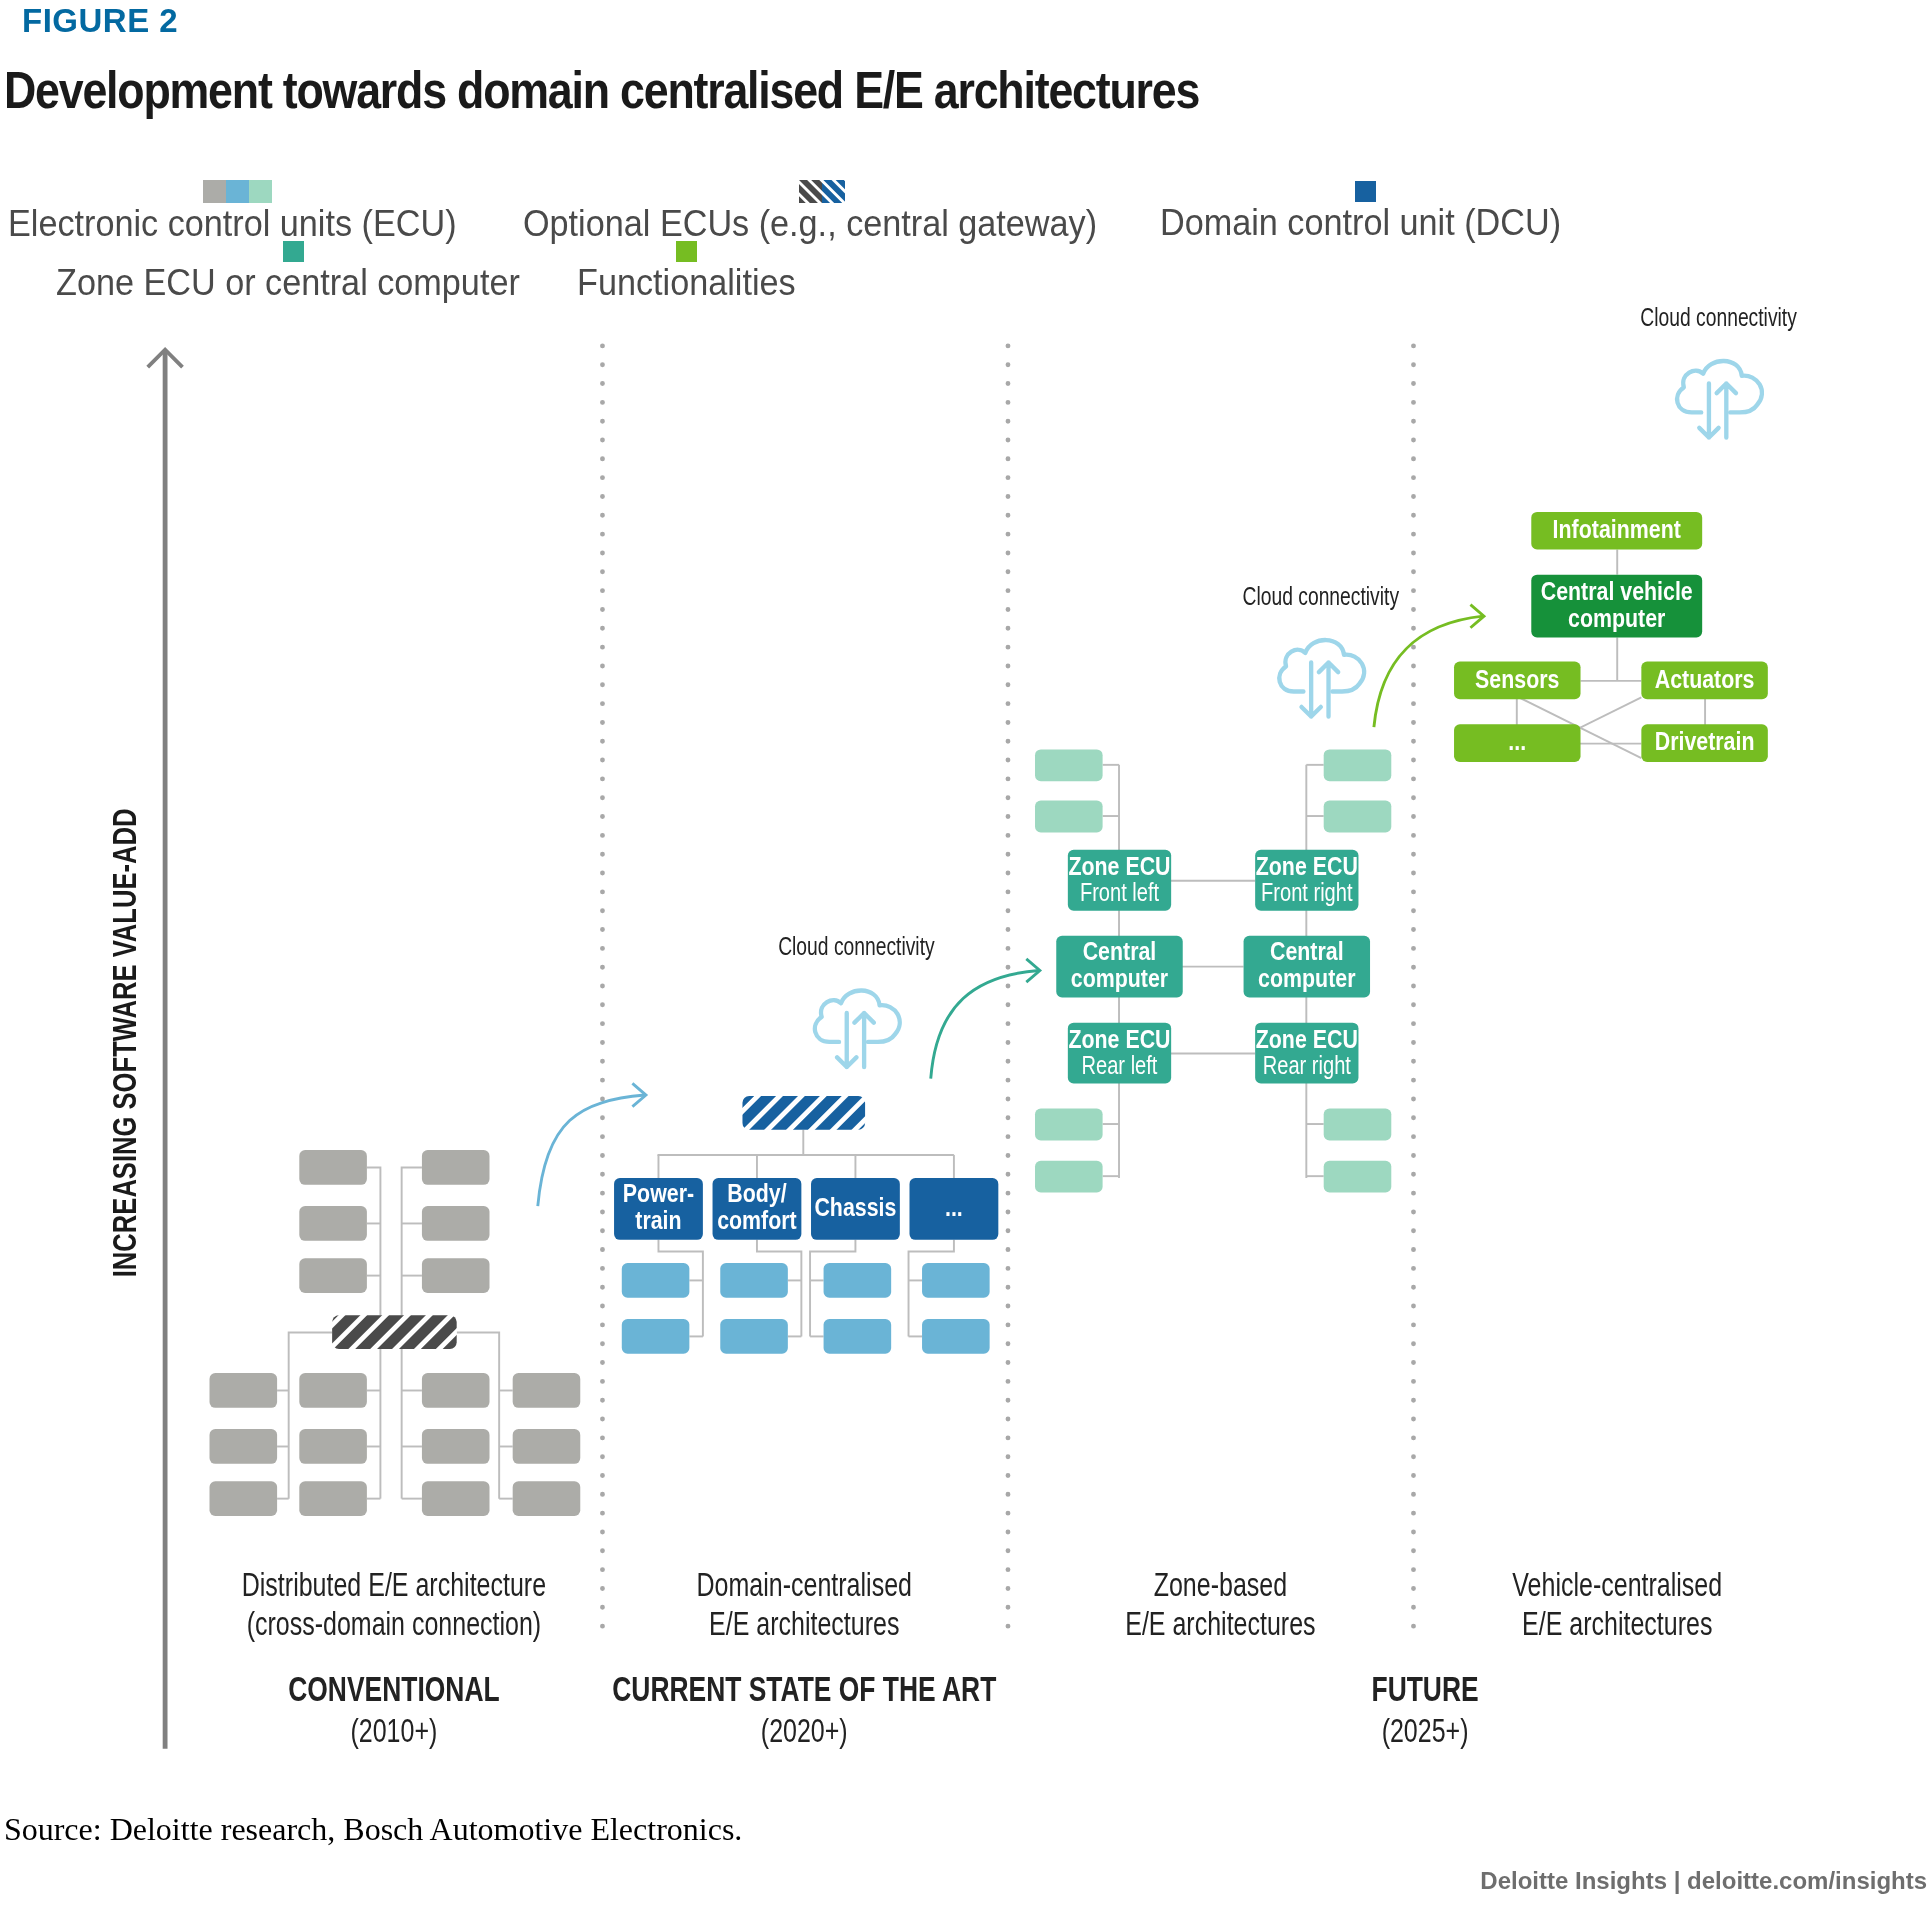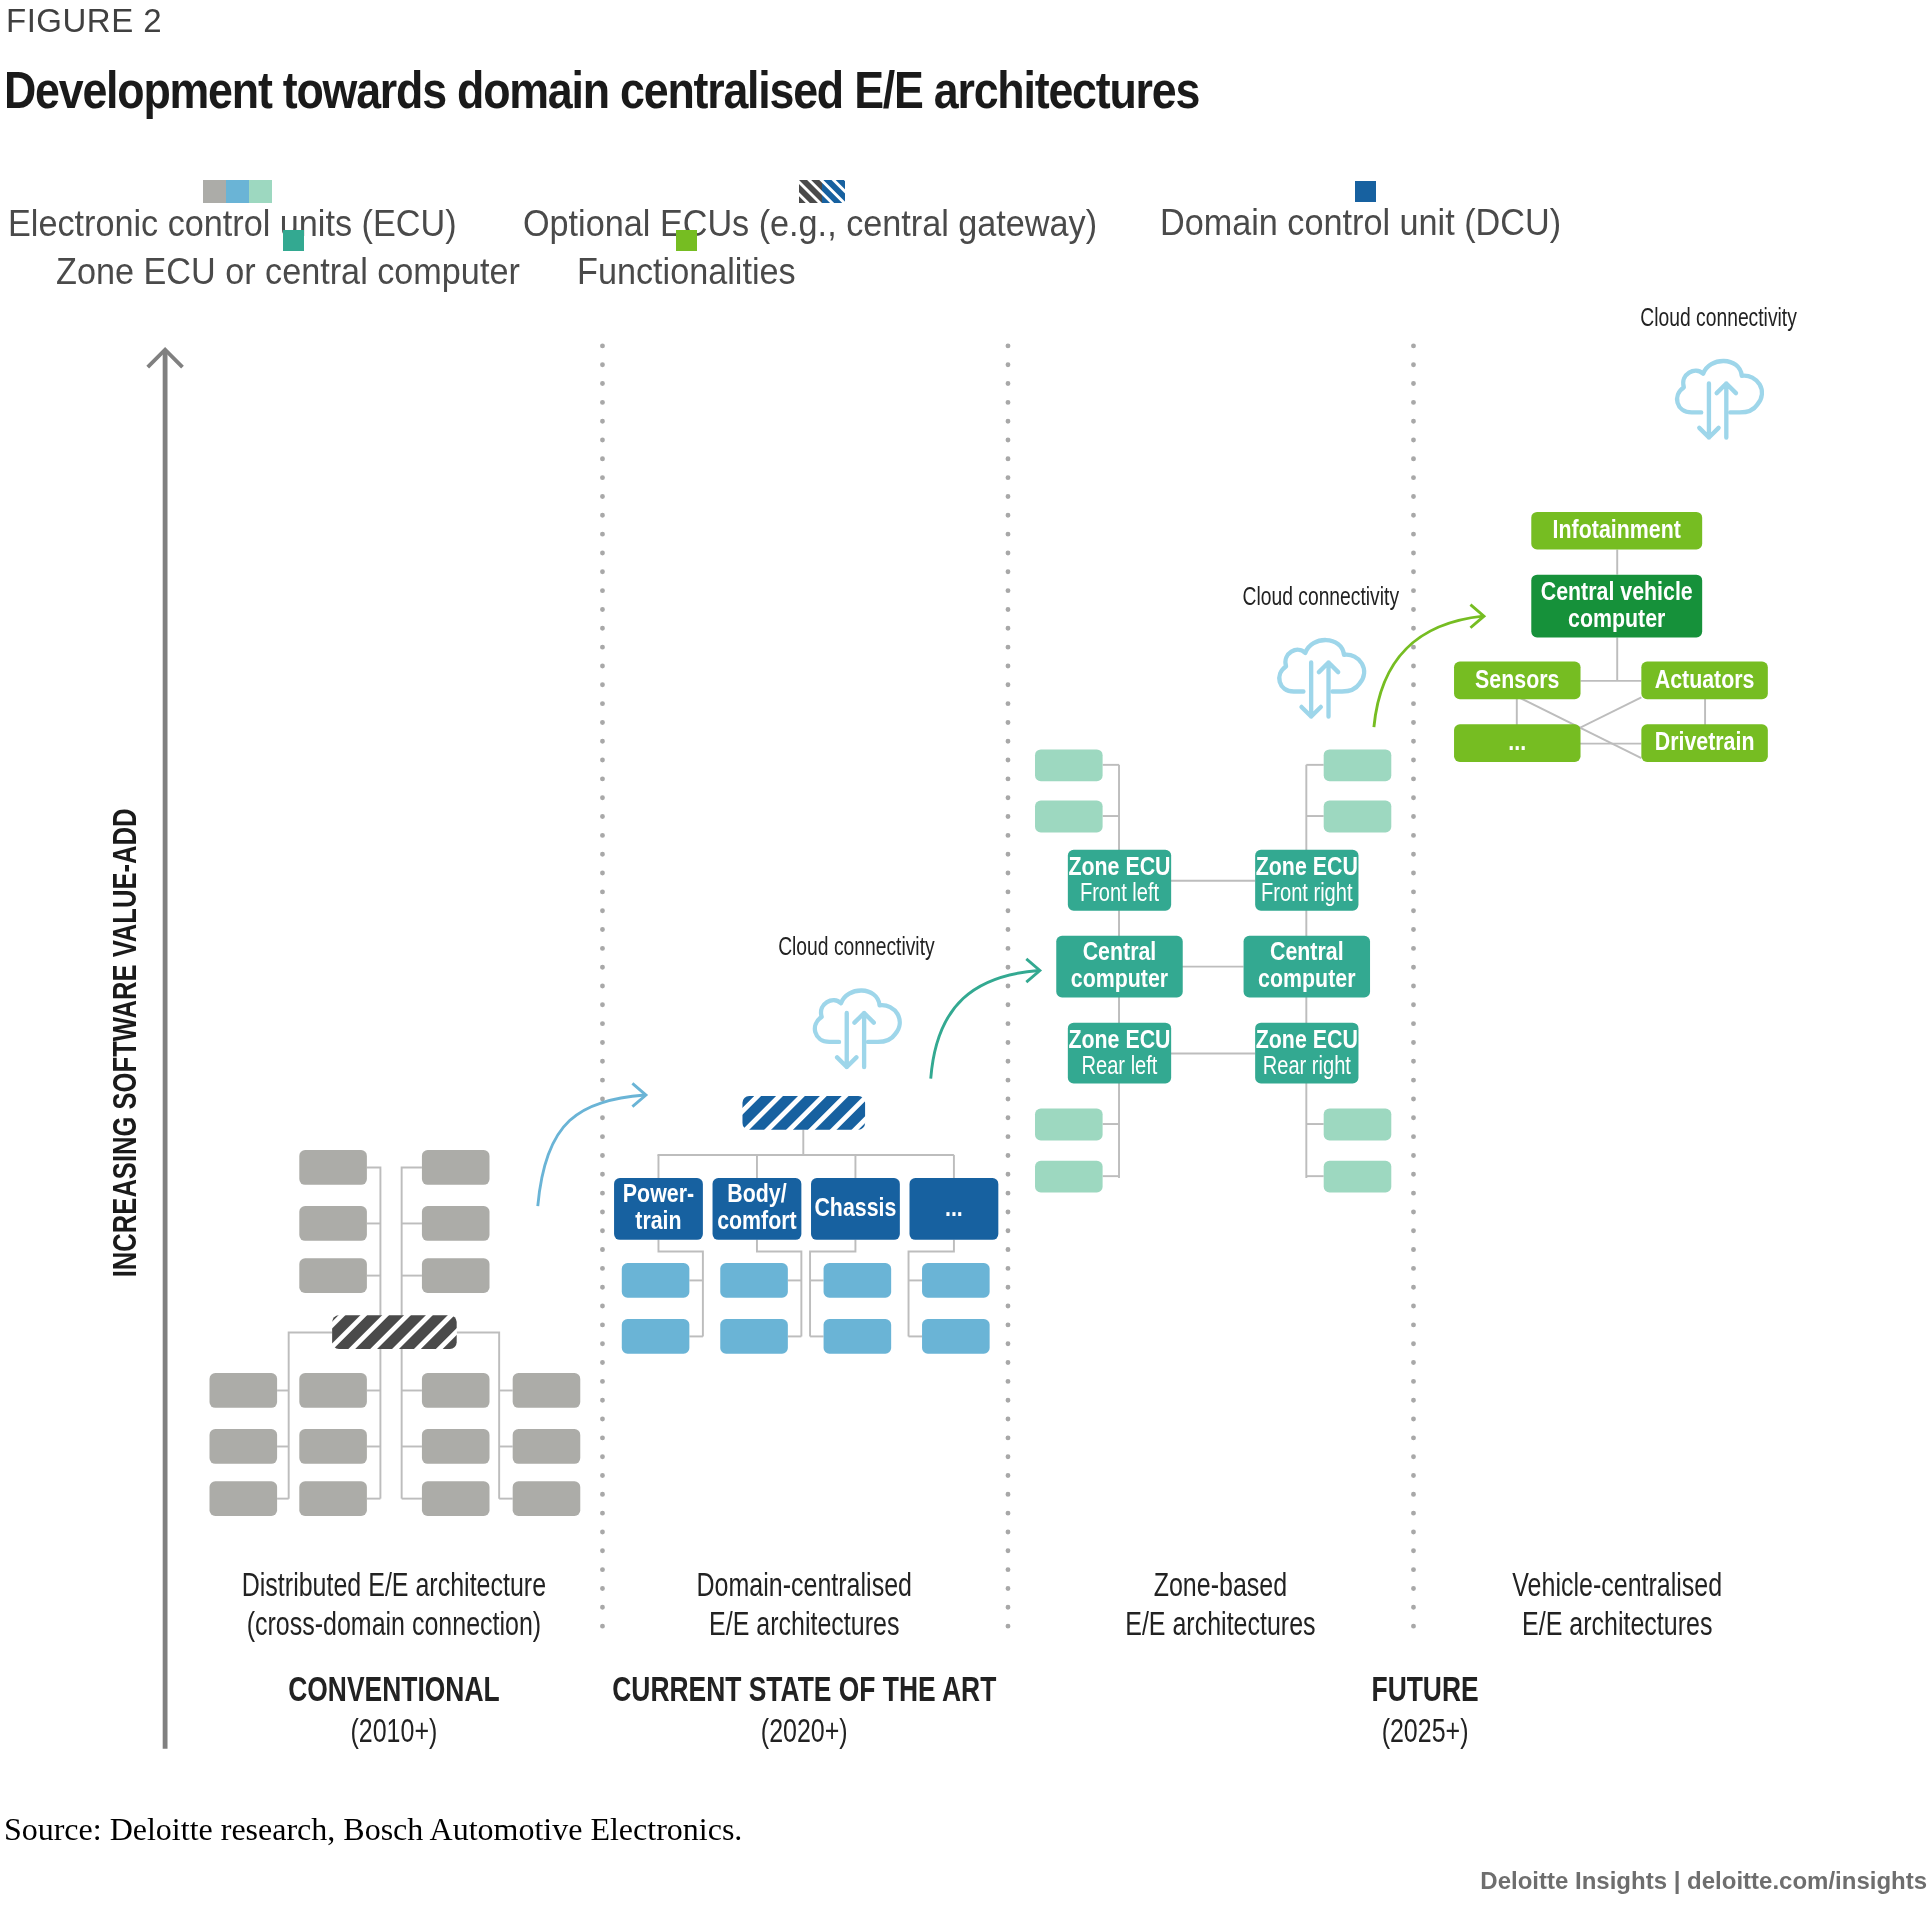--- a/index.html
+++ b/index.html
@@ -1,19 +1,19 @@
 <!DOCTYPE html>
 <html><head>
 <meta charset="utf-8">
 <style>
   html, body { margin: 0; padding: 0; background: #ffffff; }
   body { width: 1931px; height: 1913px; position: relative; overflow: hidden;
          font-family: "Liberation Sans", sans-serif; color: #333; }
   .abs { position: absolute; }
-  #fig-label { left: 6px; top: 1.9px; font-size: 33px; color: #404040; letter-spacing: 0.5px; }
+  #fig-label { left: 22px; top: 1.9px; font-size: 33px; color: #0369a1; letter-spacing: 0.5px; font-weight: bold; }
   #title { left: 3.9px; top: 60px; font-size: 52px; font-weight: bold; color: #1a1a1a;
            letter-spacing: -1.4px; transform: scaleX(0.86); transform-origin: left center; white-space: nowrap; }
   .legend-row { position: absolute; left: 7.7px; display: flex; align-items: center; white-space: nowrap; }
   .legend-item { display: flex; align-items: center; margin-right: 33px; flex-direction: column; }
   .legend-text { font-size: 36px; color: #4a4a4a; transform: scaleX(0.95); transform-origin: left center; }
   .sw { display: inline-block; width: 21px; height: 21px; margin-right: 11.6px; }
   .sw-ecu { display: inline-flex; margin-right: 11.6px; }
   .sw-ecu span { width: 23px; height: 23px; display: inline-block; }
   .sw-hatch { width: 46px; height: 23px; margin-right: 5.8px; display: inline-block; }
   svg#diagram { position: absolute; left: 0; top: 0; }
@@ -51,21 +51,21 @@
       <rect x="24" y="0" width="24" height="24" fill="url(#lgHatchB)"></rect>
     </svg>
     <span class="legend-text">Optional ECUs (e.g., central gateway)</span>
   </div>
   <div class="legend-item">
     <span class="sw" style="background:#1761a0"></span>
     <span class="legend-text">Domain control unit (DCU)</span>
   </div>
 </div>
 
-<div class="legend-row" style="top:230px;padding-left:48px;">
+<div class="legend-row" style="top:241px;padding-left:48px;">
   <div class="legend-item">
     <span class="sw" style="background:#33a991"></span>
     <span class="legend-text">Zone ECU or central computer</span>
   </div>
   <div class="legend-item">
     <span class="sw" style="background:#76bd22"></span>
     <span class="legend-text">Functionalities</span>
   </div>
 </div>
 

